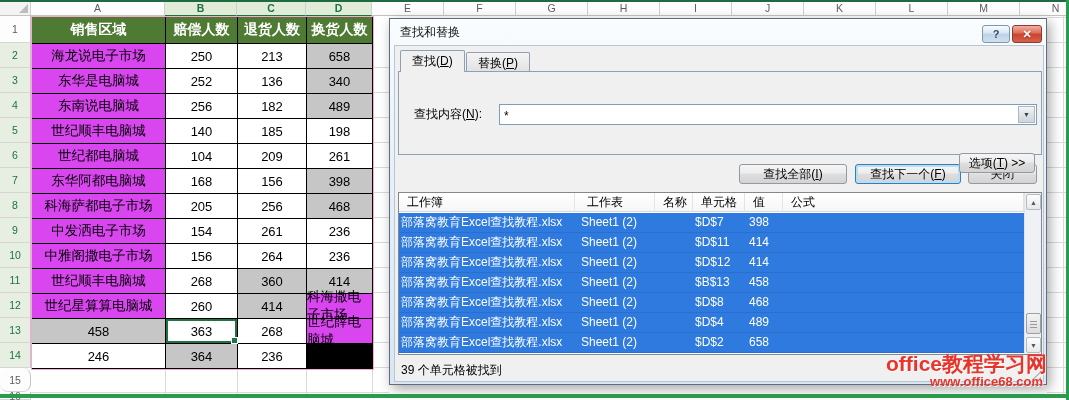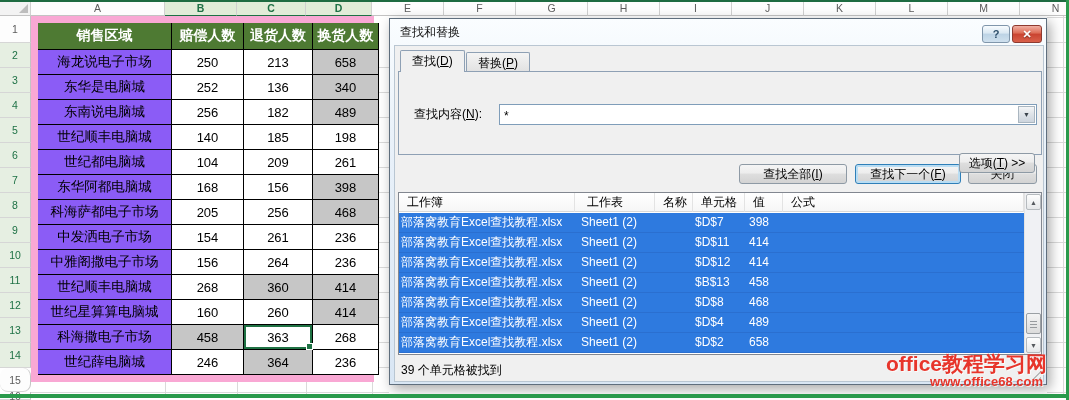--- a/index.html
+++ b/index.html
@@ -23,25 +23,25 @@
   .row-strip { position:absolute; left:0; top:16px; width:31px; z-index:1; }
   .row-h { width:31px; font-size:10.5px; color:#5c5c5c; background:#fdfdfd; text-align:center;
            border-right:1px solid #c3c3c3; border-bottom:1px solid #d6d6d6; display:flex;
            align-items:center; justify-content:center; }
   .row-h.sel { background:#e6efe2; color:#1e7145; }
 
   
   .sheet-table { position:absolute; left:31px; top:16px; width:343px; z-index:2;
                  display:grid; grid-template-columns:134px 72px 69px 66px;
                  grid-template-rows:27px repeat(13, 25px);
-                 border:7px solid #f9a8d4; background:#000; gap:0; }
+                 border:1px solid #f9a8d4; background:#000; gap:0; }
   .cell { border-right:1px solid #000; border-bottom:1px solid #000; display:flex;
           align-items:center; justify-content:center; font-size:13px; color:#000; background:#fff; }
   .cell.th { background:#4e7a33; color:#fff; font-weight:bold; font-size:14px; }
-  .cell.region { background:#8b5cf6; font-size:13.5px; }
+  .cell.region { background:#d946ef; font-size:13.5px; }
   .cell.gray { background:#c6c6c6; }
   .cell.active { position:relative; background:#fff; box-shadow:inset 0 0 0 2px #1f7244; z-index:3; }
   .cell.active::after { content:""; position:absolute; right:-1px; bottom:-1px; width:5px; height:5px;
                         background:#1f7244; border:1px solid #fff; }
 
   
   .below-grid { position:absolute; left:31px; top:368px; width:358px; height:26px; z-index:0;
     background-image:linear-gradient(#dadada,#dadada),linear-gradient(#dadada,#dadada),
       linear-gradient(#dadada,#dadada),linear-gradient(#dadada,#dadada),linear-gradient(#dadada,#dadada);
     background-repeat:no-repeat;
@@ -212,21 +212,20 @@
       <div class="cell num">236</div>
       <div class="cell region">中雅阁撒电子市场</div>
       <div class="cell num">156</div>
       <div class="cell num">264</div>
       <div class="cell num">236</div>
       <div class="cell region">世纪顺丰电脑城</div>
       <div class="cell num">268</div>
       <div class="cell num gray">360</div>
       <div class="cell num gray">414</div>
       <div class="cell region">世纪星算算电脑城</div>
-      <div class="cell num">160</div>
       <div class="cell num">260</div>
       <div class="cell num gray">414</div>
       <div class="cell region">科海撒电子市场</div>
       <div class="cell num gray">458</div>
       <div class="cell num active">363</div>
       <div class="cell num">268</div>
       <div class="cell region">世纪薛电脑城</div>
       <div class="cell num">246</div>
       <div class="cell num gray">364</div>
       <div class="cell num">236</div>

